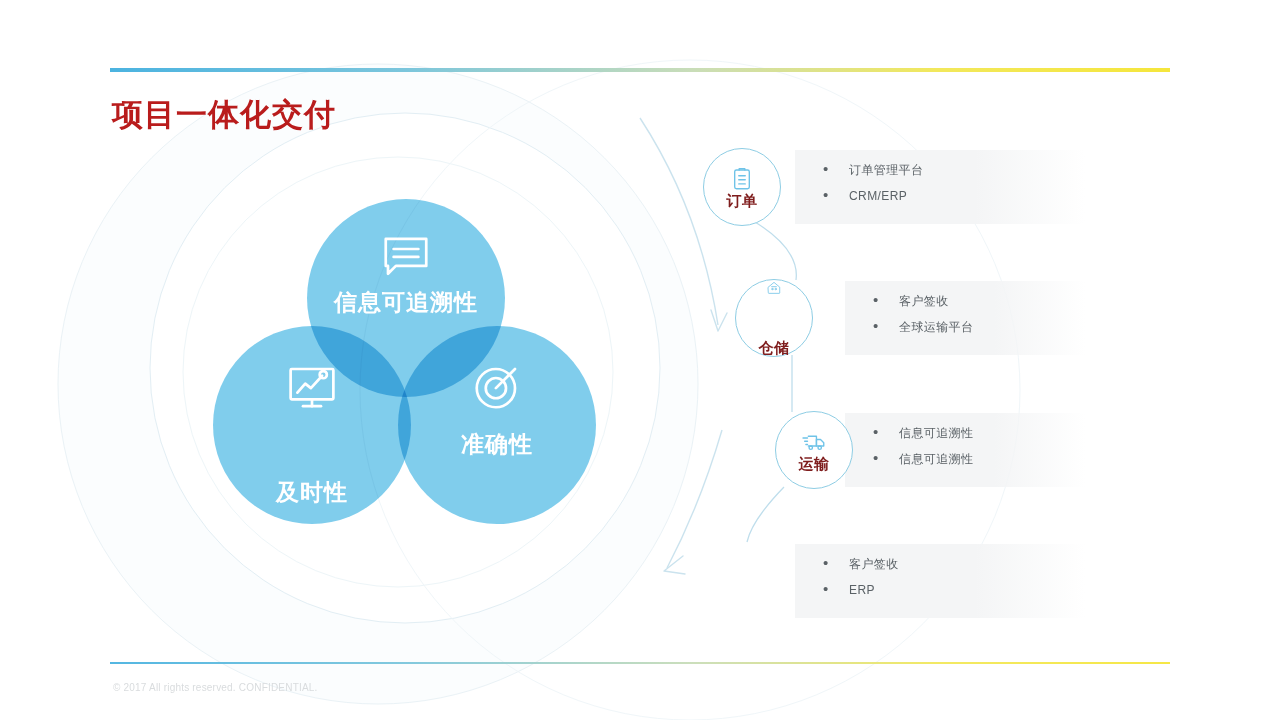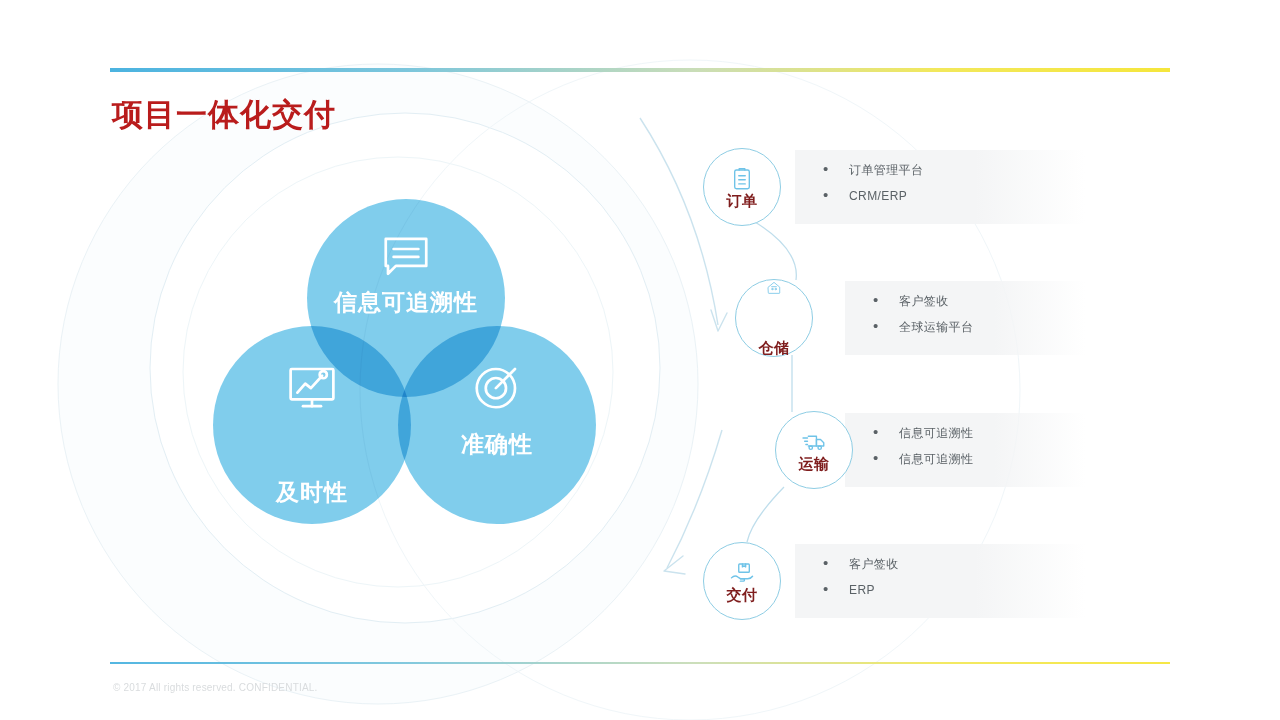--- a/index.html
+++ b/index.html
@@ -285,29 +285,20 @@
         <span class="bullet">•</span>
         <span class="panel-text">信息可追溯性</span>
       </div>
       <div class="panel-row">
         <span class="bullet">•</span>
         <span class="panel-text">信息可追溯性</span>
       </div>
     </div>
 
     <div class="panel" style="left:795px; top:544px; width:290px;"></div>
-    <div class="node" style="left:703px; top:542px;">
-      <svg class="node-icon" viewBox="0 0 32 32" fill="none" stroke="#6FC3E8" stroke-width="1.7" stroke-linecap="round" stroke-linejoin="round">
-        <rect x="12" y="5" width="13" height="10" rx="1"></rect>
-        <path d="M16.5 5 v3.5 l2 -1.4 l2 1.4 V5"></path>
-        <path d="M3 22 q4 -4 8 -1 l3 2 h4 a1.6 1.6 0 0 1 0 3 h-4"></path>
-        <path d="M14 23 h9 q4 0 6 -3"></path>
-      </svg>
-      <div class="node-label">交付</div>
-    </div>
     <div class="panel-list" style="left:823px; top:554px;">
       <div class="panel-row">
         <span class="bullet">•</span>
         <span class="panel-text">客户签收</span>
       </div>
       <div class="panel-row">
         <span class="bullet">•</span>
         <span class="panel-text">ERP</span>
       </div>
     </div>

